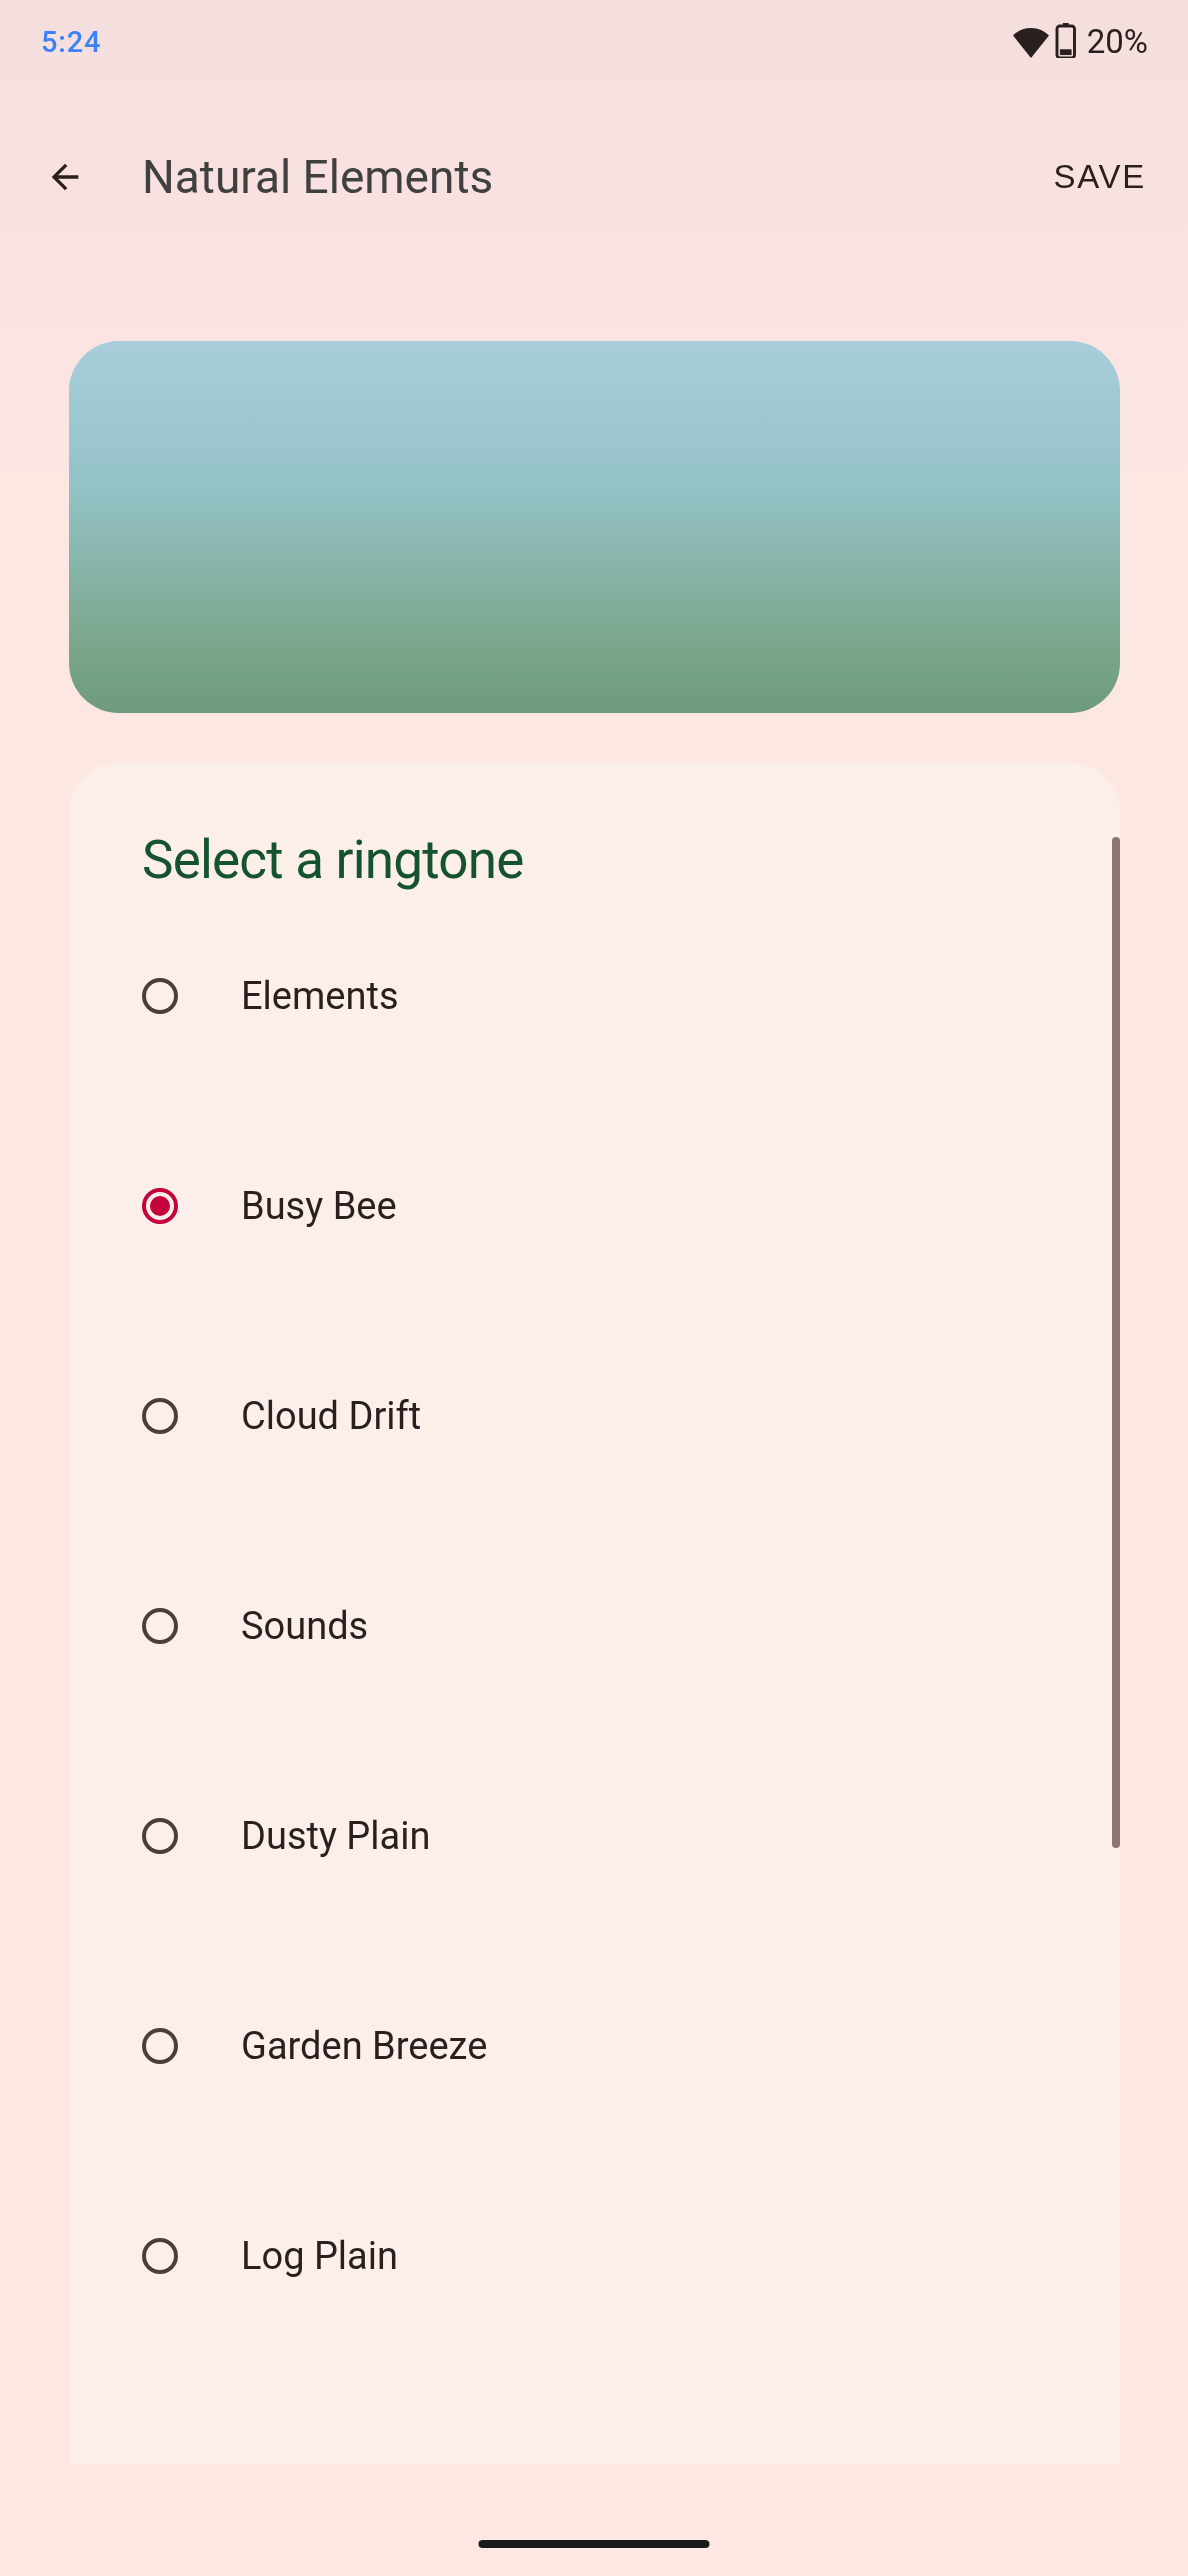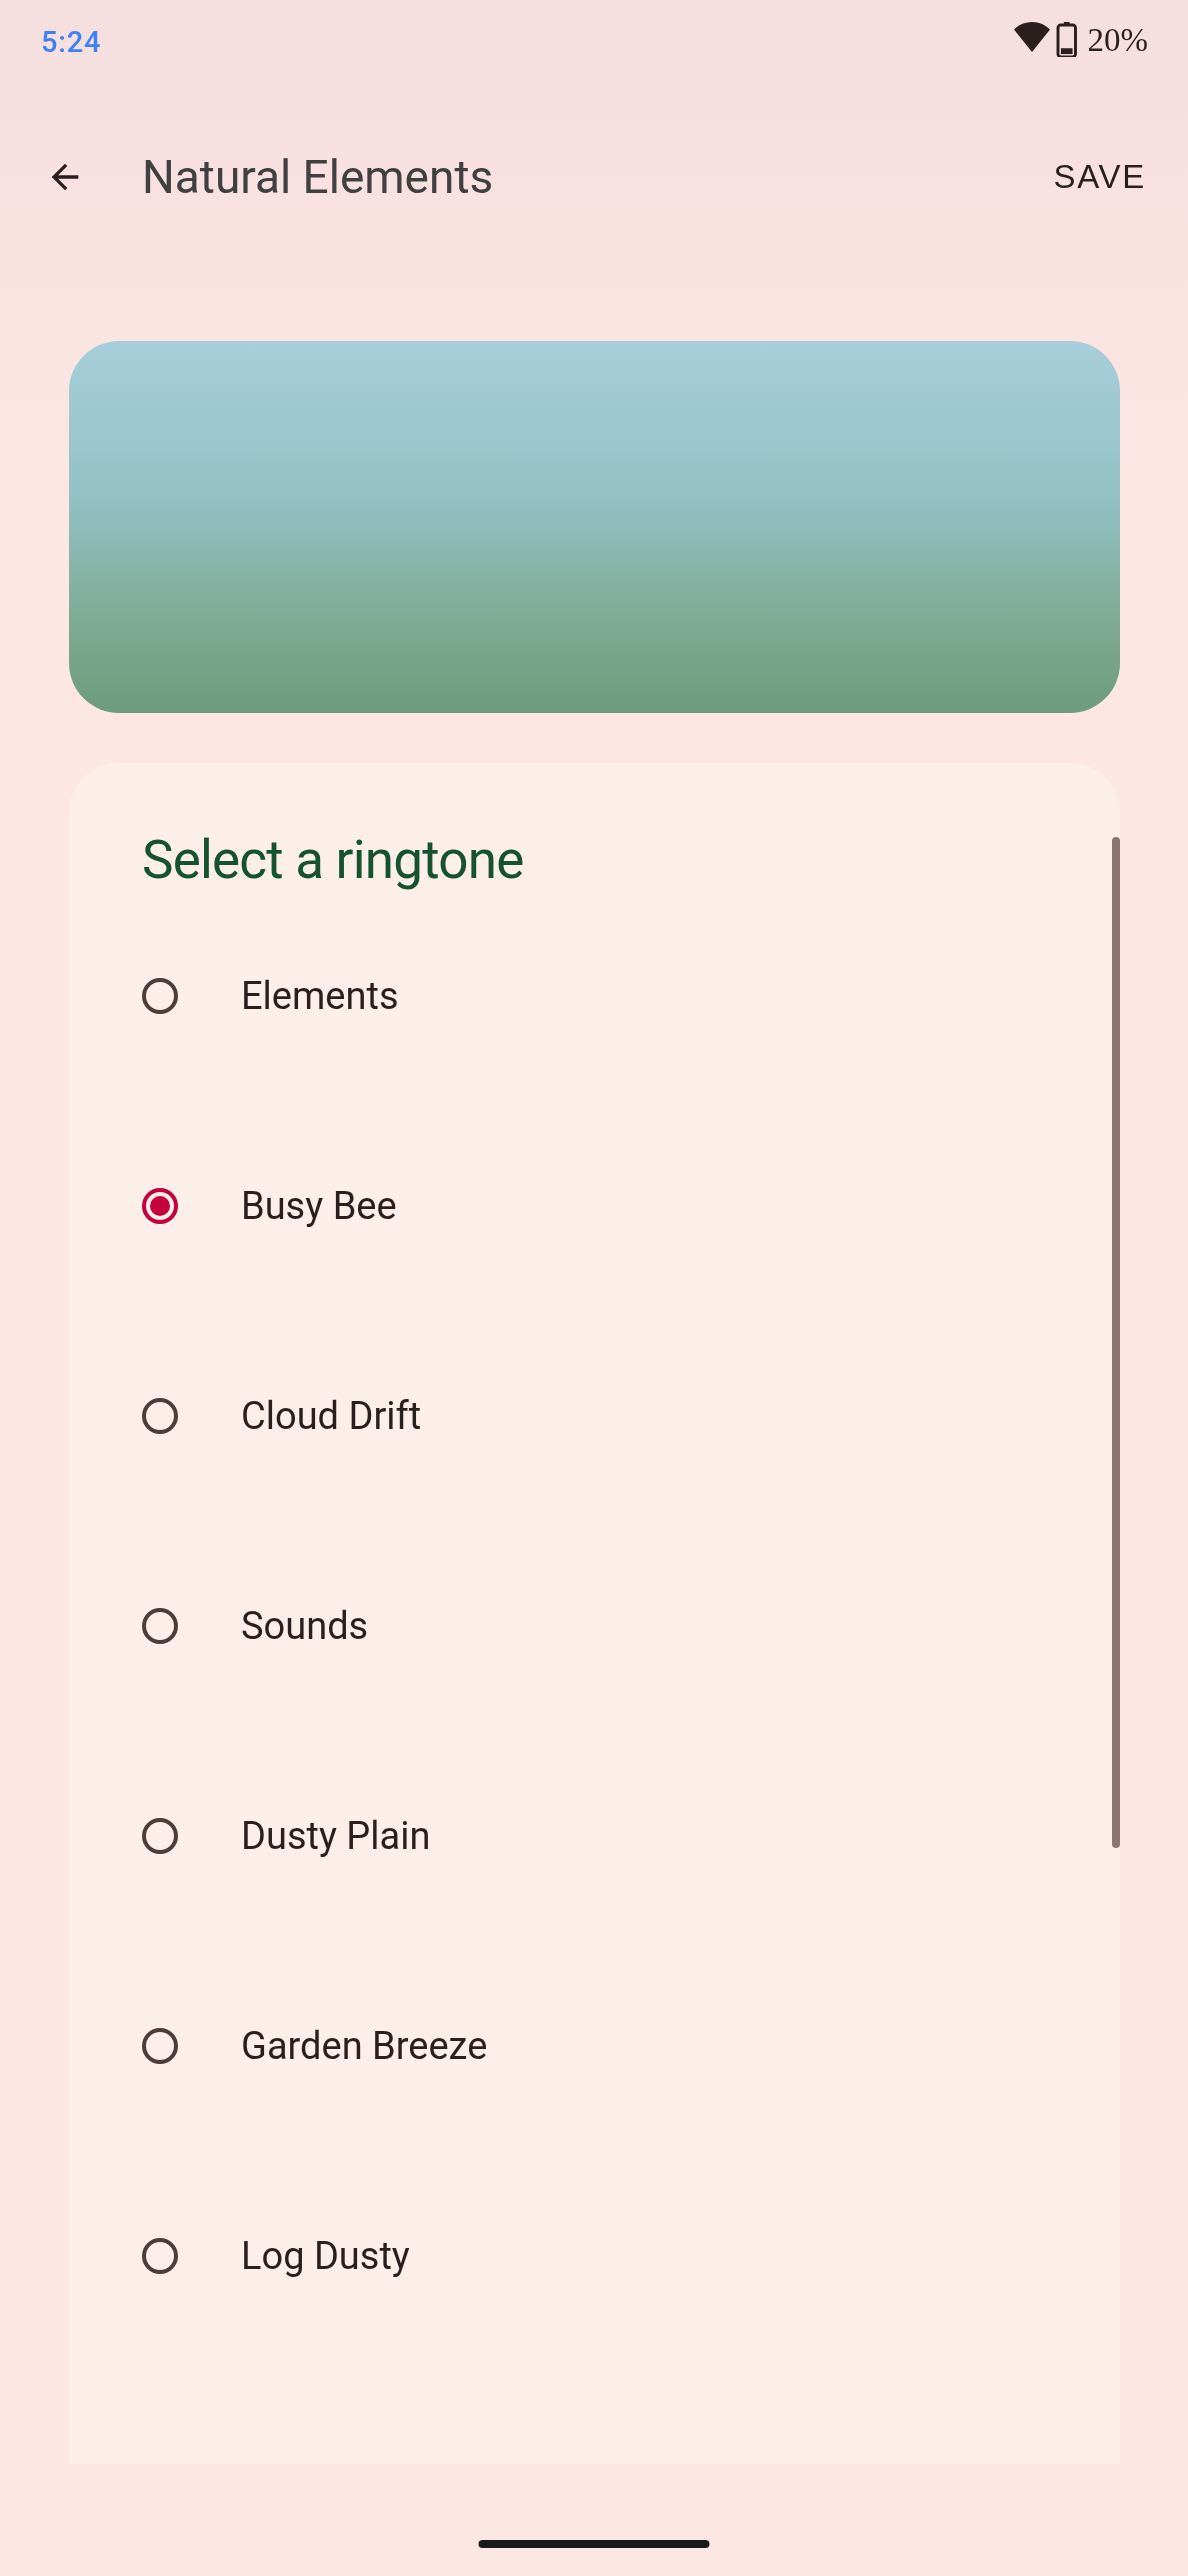--- a/index.html
+++ b/index.html
@@ -31,23 +31,22 @@
     
     .status-time {
       font-size: 29px;
       font-weight: 500;
       color: #3b82f6;
       letter-spacing: 0.8px;
     }
     
     .status-right {
       display: flex;
-      align-items: flex-start;
+      align-items: flex-end;
       gap: 6.6px;
-      font-family: Liberation Serif, serif;
     }
     
     .status-wifi, .status-battery-icon {
       display: inline-block;
     }
     
     .status-battery-text {
       font-size: 33px;
       font-weight: 400;
       color: #2a1f1f;
@@ -258,20 +257,20 @@
         <li class="ringtone-item">
           <span class="radio"></span>
           <span class="ringtone-label">Dusty Plain</span>
         </li>
         <li class="ringtone-item">
           <span class="radio"></span>
           <span class="ringtone-label">Garden Breeze</span>
         </li>
         <li class="ringtone-item">
           <span class="radio"></span>
-          <span class="ringtone-label">Log Dusty</span>
+          <span class="ringtone-label">Log Plain</span>
         </li>
       </ul>
   </div>
 </div>
 
 <div class="nav-bar"></div>
 
 
 </body></html>

